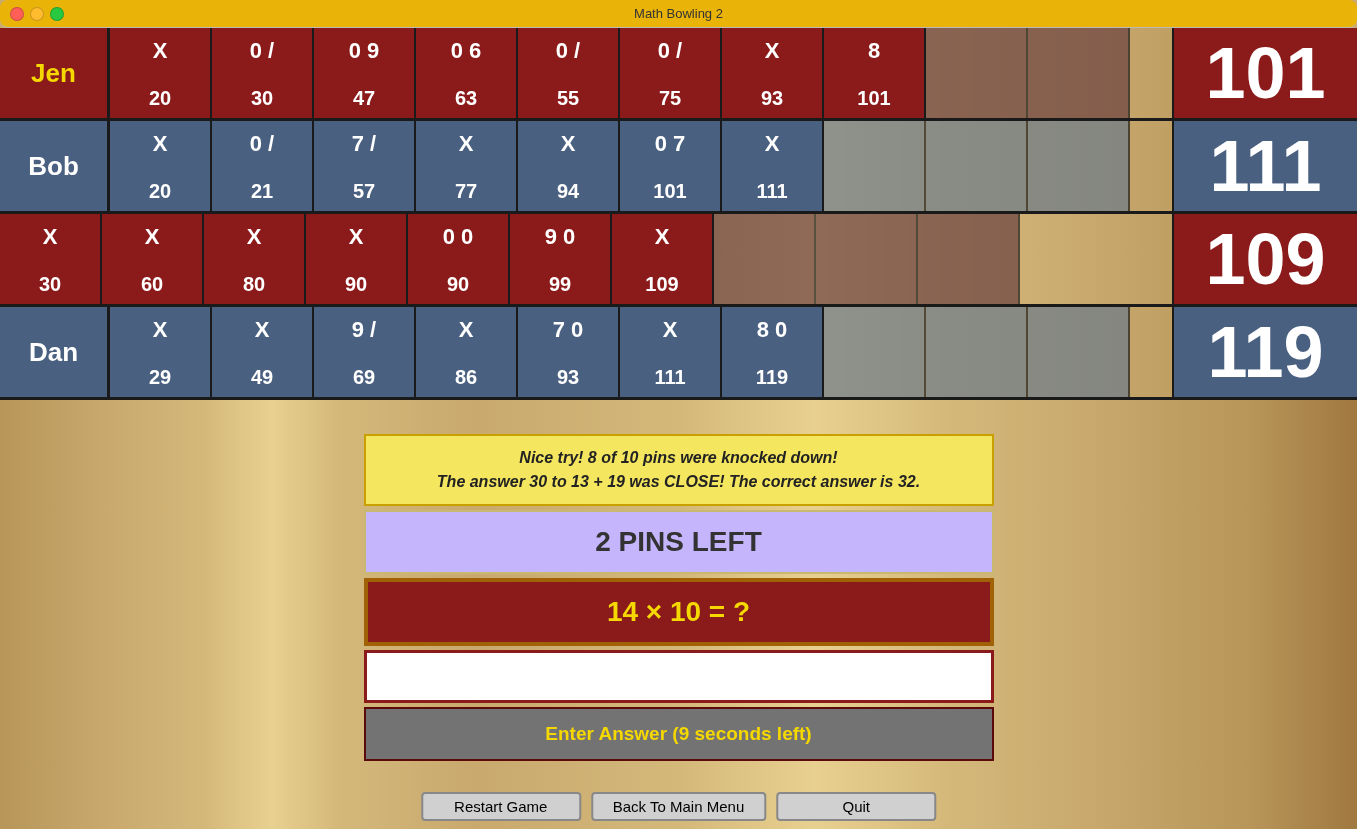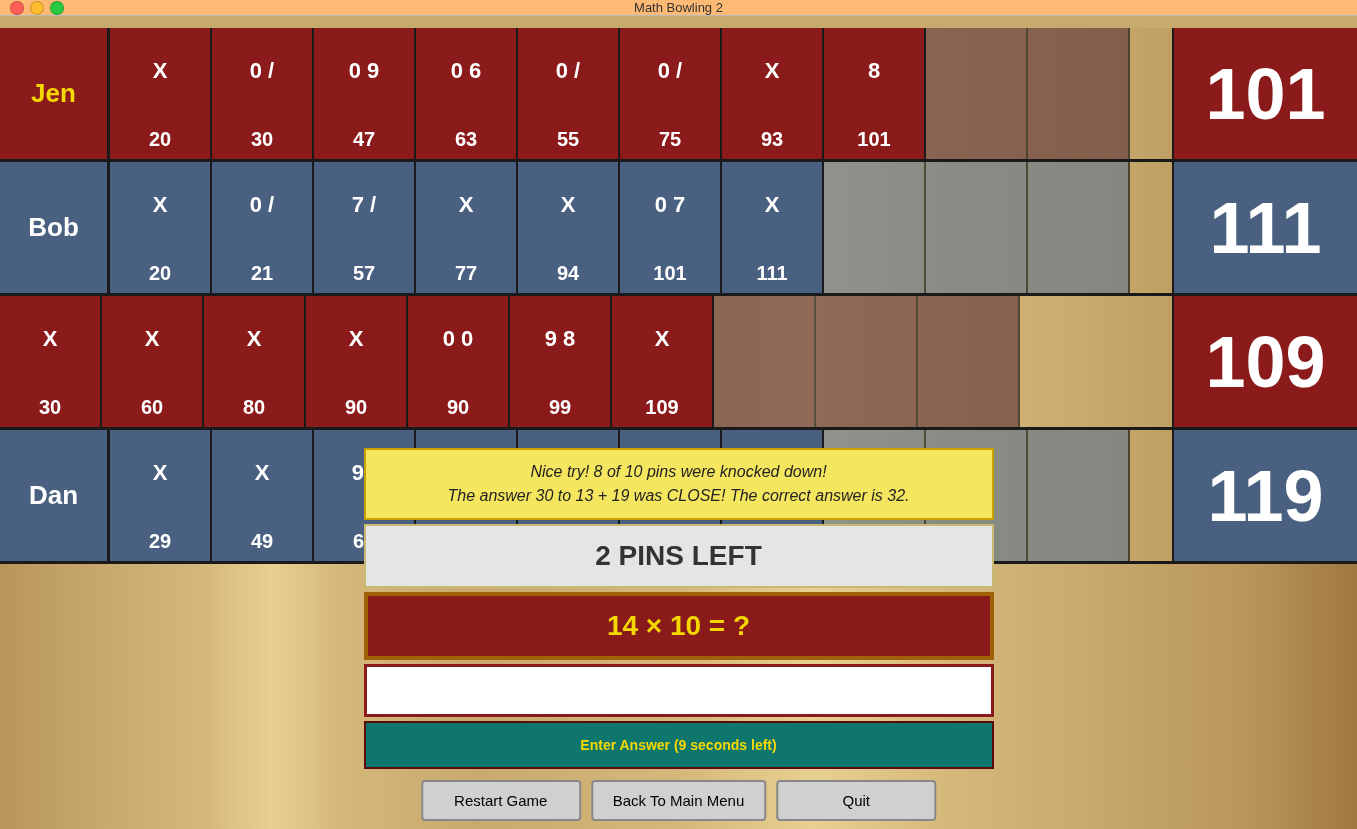--- a/index.html
+++ b/index.html
@@ -8,27 +8,28 @@
       width: 1357px;
       height: 829px;
       overflow: hidden;
       font-family: Arial, Helvetica, sans-serif;
       position: relative;
       background: #c8a96e;
     }
 
     
     .title-bar {
-      background: #fdba74;
-      height: 16px;
+      background: #eab308;
+      height: 28px;
       display: flex;
       align-items: center;
       justify-content: center;
       position: relative;
       border-bottom: 1px solid #bbb;
+      border-radius: 8px;
     }
     .title-bar-buttons {
       position: absolute;
       left: 10px;
       display: flex;
       gap: 6px;
     }
     .tb-btn {
       width: 14px;
       height: 14px;
@@ -61,21 +62,21 @@
     .scoreboard {
       position: absolute;
       top: 28px;
       left: 0; right: 0;
       background: transparent;
     }
 
     
     .player-row {
       display: flex;
-      height: 134px;
+      height: 93px;
       border-bottom: 3px solid #1a1a1a;
     }
 
     .player-name {
       width: 110px;
       min-width: 110px;
       display: flex;
       align-items: center;
       justify-content: center;
       font-size: 26px;
@@ -168,28 +169,28 @@
       width: 630px;
     }
 
     .feedback-box {
       background: #f5e660;
       border: 2px solid #c8a000;
       padding: 10px 0;
       text-align: center;
       font-size: 16px;
       font-style: italic;
-      font-weight: normal;
+      font-weight: bold;
       color: #222;
       line-height: 1.5;
       margin-bottom: 4px;
     }
 
     .pins-left-box {
-      background: #e5e5e5;
+      background: #c4b5fd;
       border: 2px solid #c8b870;
       padding: 14px;
       text-align: center;
       font-size: 28px;
       font-weight: bold;
       color: #333;
       margin-bottom: 4px;
     }
 
     .math-question-box {
@@ -213,46 +214,46 @@
 
     .answer-input {
       width: 100%;
       border: none;
       outline: none;
       font-size: 20px;
       background: white;
     }
 
     .enter-answer-btn {
-      background: #0f766e;
+      background: #737373;
       border: 2px solid #5a0a0a;
       padding: 14px;
       text-align: center;
-      font-size: 14px;
+      font-size: 19px;
       font-weight: bold;
       color: #f5d800;
       cursor: pointer;
       width: 100%;
-      margin-bottom: 0;
+      margin-bottom: 8px;
     }
 
     
     .bottom-buttons {
       position: absolute;
       bottom: 8px;
       left: 50%;
       transform: translateX(-50%);
       display: flex;
       gap: 10px;
     }
 
     .bottom-btn {
       background: #d0d0d0;
       border: 2px solid #888;
-      padding: 10px 20px;
+      padding: 4px 20px;
       font-size: 15px;
       cursor: pointer;
       border-radius: 4px;
       min-width: 160px;
       text-align: center;
     }
   </style>
 </head>
 <body>
 
@@ -376,21 +377,21 @@
         </div>
         <div class="frame">
           <div class="frame-top">X</div>
           <div class="frame-bottom">90</div>
         </div>
         <div class="frame">
           <div class="frame-top">0  0</div>
           <div class="frame-bottom">90</div>
         </div>
         <div class="frame">
-          <div class="frame-top">9  8</div>
+          <div class="frame-top">9  0</div>
           <div class="frame-bottom">99</div>
         </div>
         <div class="frame">
           <div class="frame-top">X</div>
           <div class="frame-bottom">109</div>
         </div>
         <div class="frame empty">
           <div class="frame-top"></div>
           <div class="frame-bottom"></div>
         </div>

